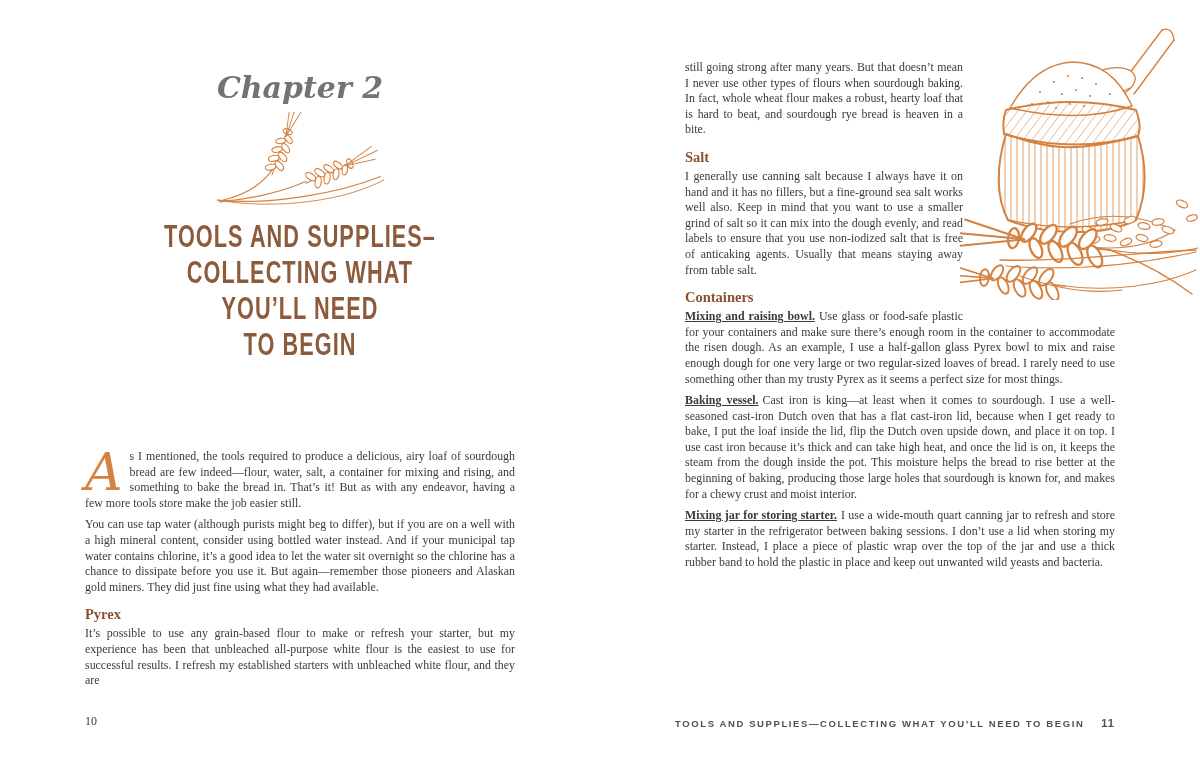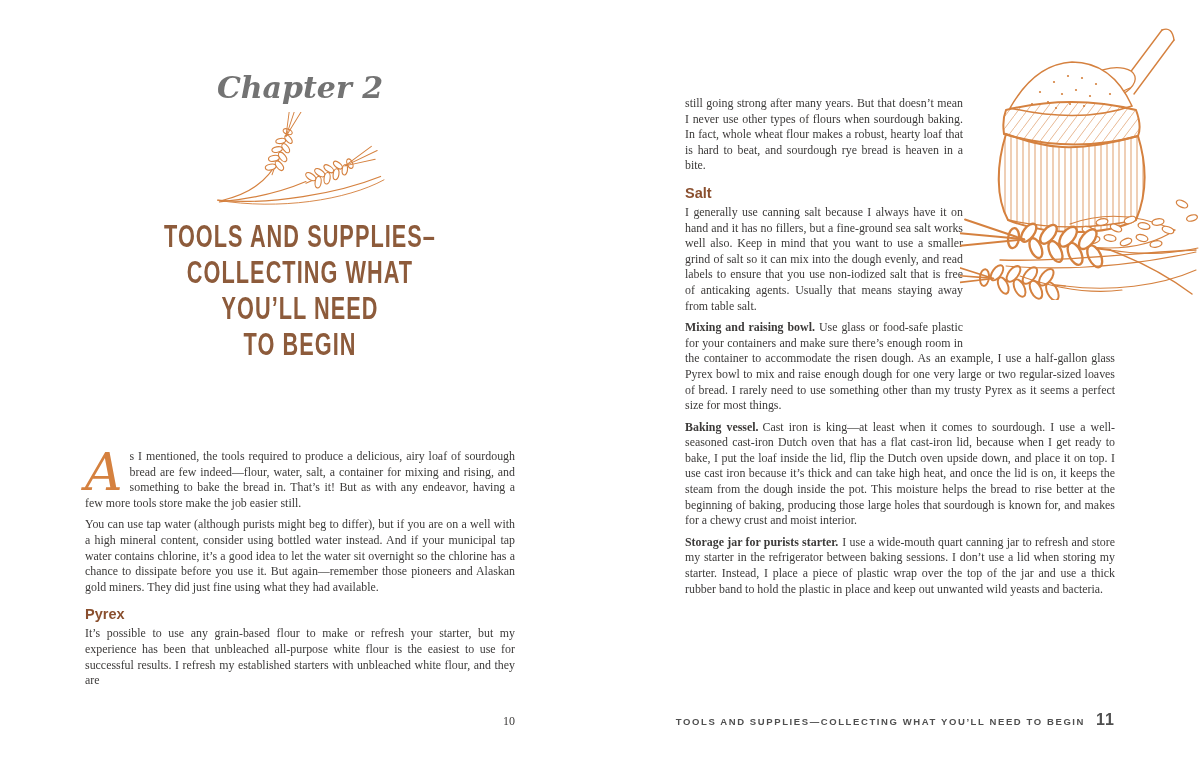--- a/index.html
+++ b/index.html
@@ -2,21 +2,21 @@
 <html><head>
 <meta charset="utf-8">
 <style>
   html,body { margin:0; padding:0; }
   body {
     width:1200px; height:771px; position:relative; background:#ffffff;
     font-family:"Liberation Serif", serif; overflow:hidden;
   }
   .page { position:absolute; top:0; height:771px; }
   .page-left  { left:85px;  width:430px; }
-  .page-right { left:685px; width:430px; box-sizing:border-box; padding-top:96px; }
+  .page-right { left:685px; width:430px; box-sizing:border-box; padding-top:60px; }
 
   
   .chapter-script {
     margin-top:70px; text-align:center;
     font-family:"DejaVu Serif", serif; font-style:italic;
     font-size:30px; line-height:36px; color:#737373;font-weight:bold;
   }
   .wheat-svg { display:block; margin:6px auto 0; }
   .chapter-title {
     margin-top:12px; text-align:center;
@@ -28,39 +28,39 @@
     text-align:justify; font-size:11.9px; line-height:15.6px;
     color:#3c3a39; margin:0 0 6px 0;
   }
   .intro { margin-top:86px; }
   .dropcap {
     float:left; font-family:"DejaVu Serif", serif; font-style:italic;
     font-size:52px; line-height:40px; color:#d5813f;
     margin:3px 7px 0 0;
   }
   h3 {
-    font-family:Liberation Sans, sans-serif; font-weight:bold;
+    font-family:Liberation Serif, serif; font-weight:bold;
     font-size:14.5px; line-height:18px; color:#8a4f2e;
     margin:10px 0 3px 0;
   }
   .pagenum-left {
     position:absolute; bottom:42px; left:0; width:100%;
-    text-align:right; font-size:12px; color:#3c3a39;
+    text-align:left; font-size:12px; color:#3c3a39;
   }
 
   
   .sack-svg { position:absolute; top:8px; left:275px; }
   .wrap-spacer { float:right; width:152px; height:252px; }
-  .entry b { margin-right:4px; }
+  .entry b { margin-right:4px;text-decoration:underline; }
   .footer {
     position:absolute; bottom:42px; right:0; white-space:nowrap;
     font-family:"Liberation Sans", sans-serif; font-weight:bold;
     font-size:9.5px; letter-spacing:1.6px; color:#4f4f4f;
   }
-  .footer .fnum { margin-left:11px; letter-spacing:1px; font-size:16px; }
+  .footer .fnum { margin-left:17px; letter-spacing:1px; font-size:11px; }
 
   svg .ln { fill:none; stroke:#d5813f; stroke-width:1.4; stroke-linecap:round; }
   svg .ln2 { fill:none; stroke:#d5813f; stroke-width:1.1; stroke-linecap:round; }
   svg .grain { fill:#ffffff; stroke:#d5813f; stroke-width:1.3; }
   svg .dot { fill:#d5813f; stroke:none; }
 </style>
 </head>
 <body>
 
 <div class="page page-left">
@@ -183,27 +183,28 @@
     <path class="ln2" d="M60 268 C 100 282 132 286 162 282"></path>
   </svg>
 
   <div class="wrap-spacer"></div>
 
   <p class="body">still going strong after many years. But that doesn’t mean I never use other types of flours when sourdough baking. In fact, whole wheat flour makes a robust, hearty loaf that is hard to beat, and sourdough rye bread is heaven in a bite.</p>
 
   <h3>Salt</h3>
   <p class="body">I generally use canning salt because I always have it on hand and it has no fillers, but a fine-ground sea salt works well also. Keep in mind that you want to use a smaller grind of salt so it can mix into the dough evenly, and read labels to ensure that you use non-iodized salt that is free of anticaking agents. Usually that means staying away from table salt.</p>
 
+  <h3>Containers</h3>
 
   <p class="body entry">
     <b>Mixing and raising bowl.</b><span>Use glass or food-safe plastic for your containers and make sure there’s enough room in the container to accommodate the risen dough. As an example, I use a half-gallon glass Pyrex bowl to mix and raise enough dough for one very large or two regular-sized loaves of bread. I rarely need to use something other than my trusty Pyrex as it seems a perfect size for most things.</span>
   </p>
   <p class="body entry">
     <b>Baking vessel.</b><span>Cast iron is king—at least when it comes to sourdough. I use a well-seasoned cast-iron Dutch oven that has a flat cast-iron lid, because when I get ready to bake, I put the loaf inside the lid, flip the Dutch oven upside down, and place it on top. I use cast iron because it’s thick and can take high heat, and once the lid is on, it keeps the steam from the dough inside the pot. This moisture helps the bread to rise better at the beginning of baking, producing those large holes that sourdough is known for, and makes for a chewy crust and moist interior.</span>
   </p>
   <p class="body entry">
-    <b>Storage jar for purists starter.</b><span>I use a wide-mouth quart canning jar to refresh and store my starter in the refrigerator between baking sessions. I don’t use a lid when storing my starter. Instead, I place a piece of plastic wrap over the top of the jar and use a thick rubber band to hold the plastic in place and keep out unwanted wild yeasts and bacteria.</span>
+    <b>Mixing jar for storing starter.</b><span>I use a wide-mouth quart canning jar to refresh and store my starter in the refrigerator between baking sessions. I don’t use a lid when storing my starter. Instead, I place a piece of plastic wrap over the top of the jar and use a thick rubber band to hold the plastic in place and keep out unwanted wild yeasts and bacteria.</span>
   </p>
 
   <div class="footer">
     <span class="ftext">TOOLS AND SUPPLIES—COLLECTING WHAT YOU’LL NEED TO BEGIN</span><span class="fnum">11</span>
   </div>
 </div>
 
 </body></html>

